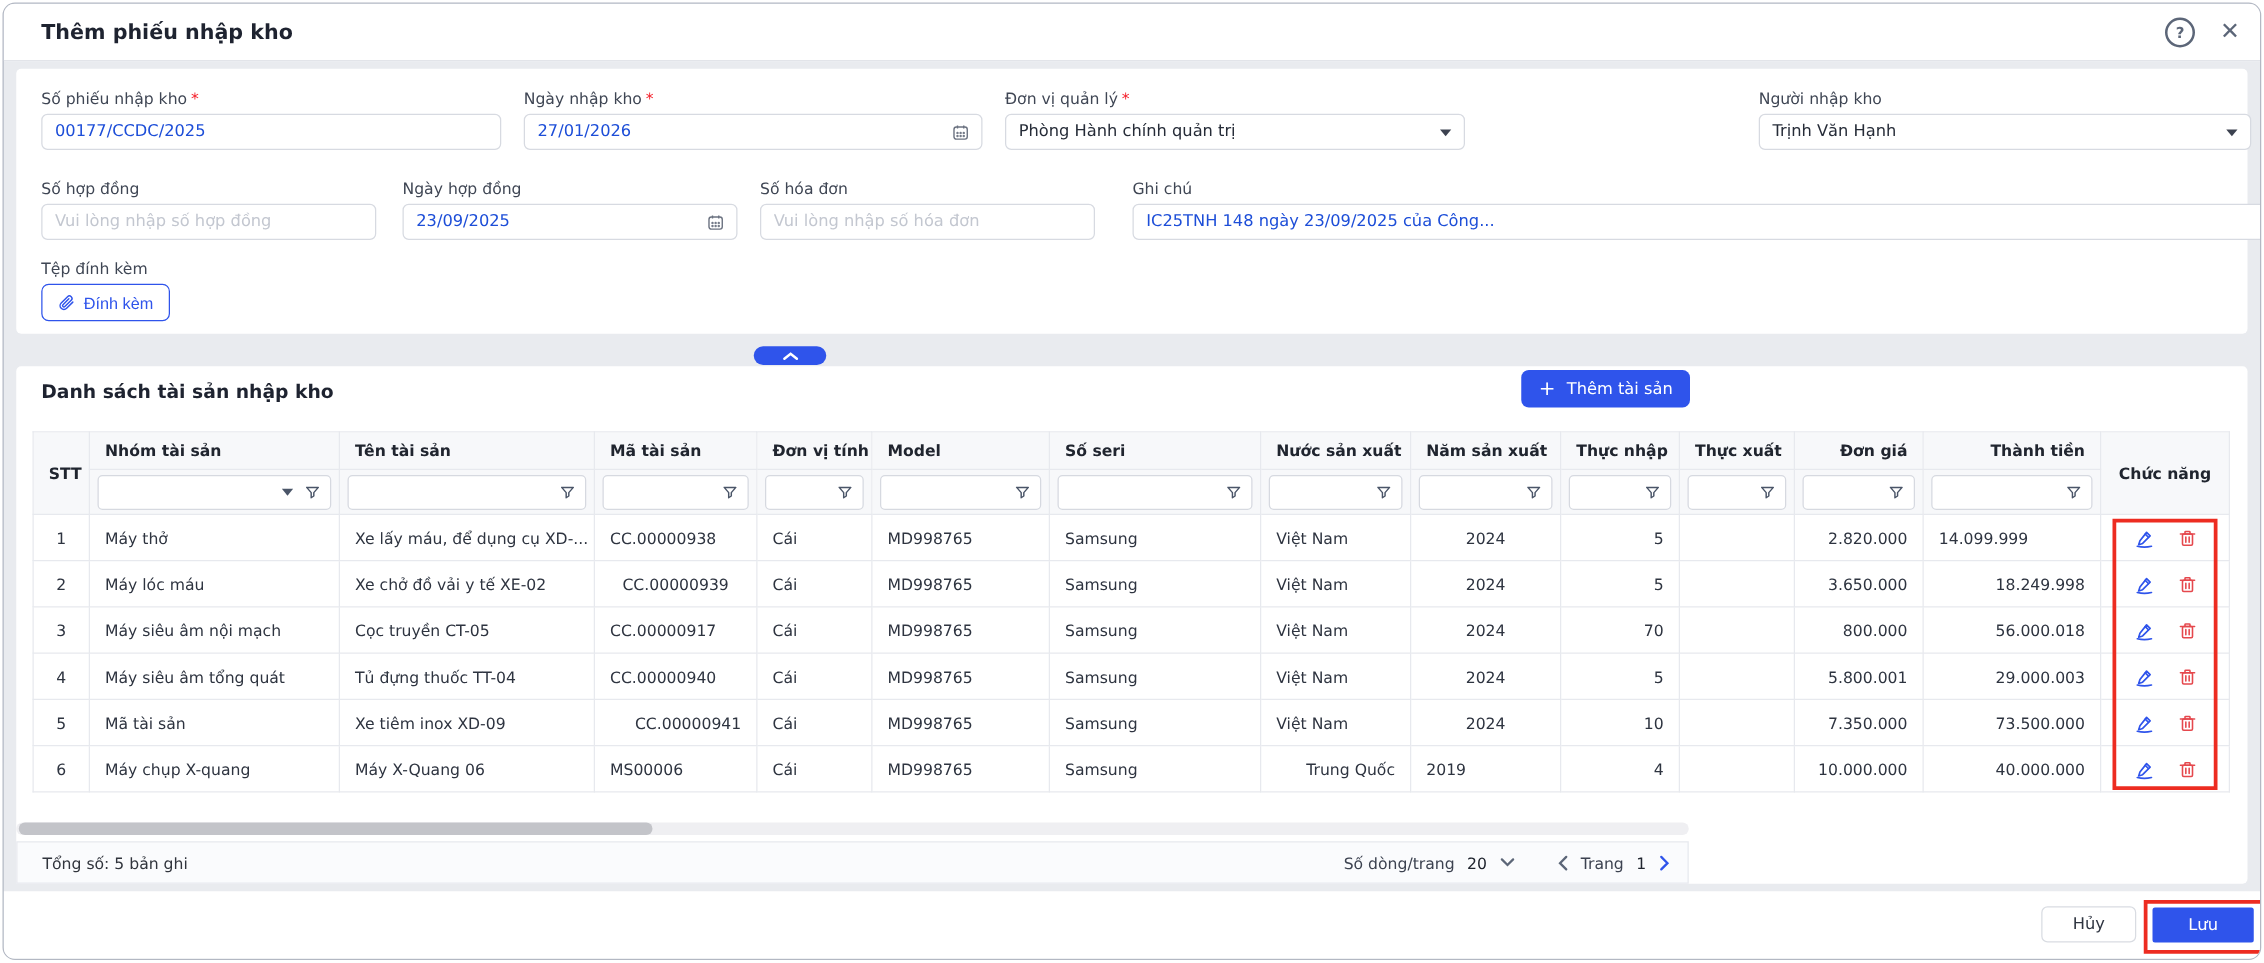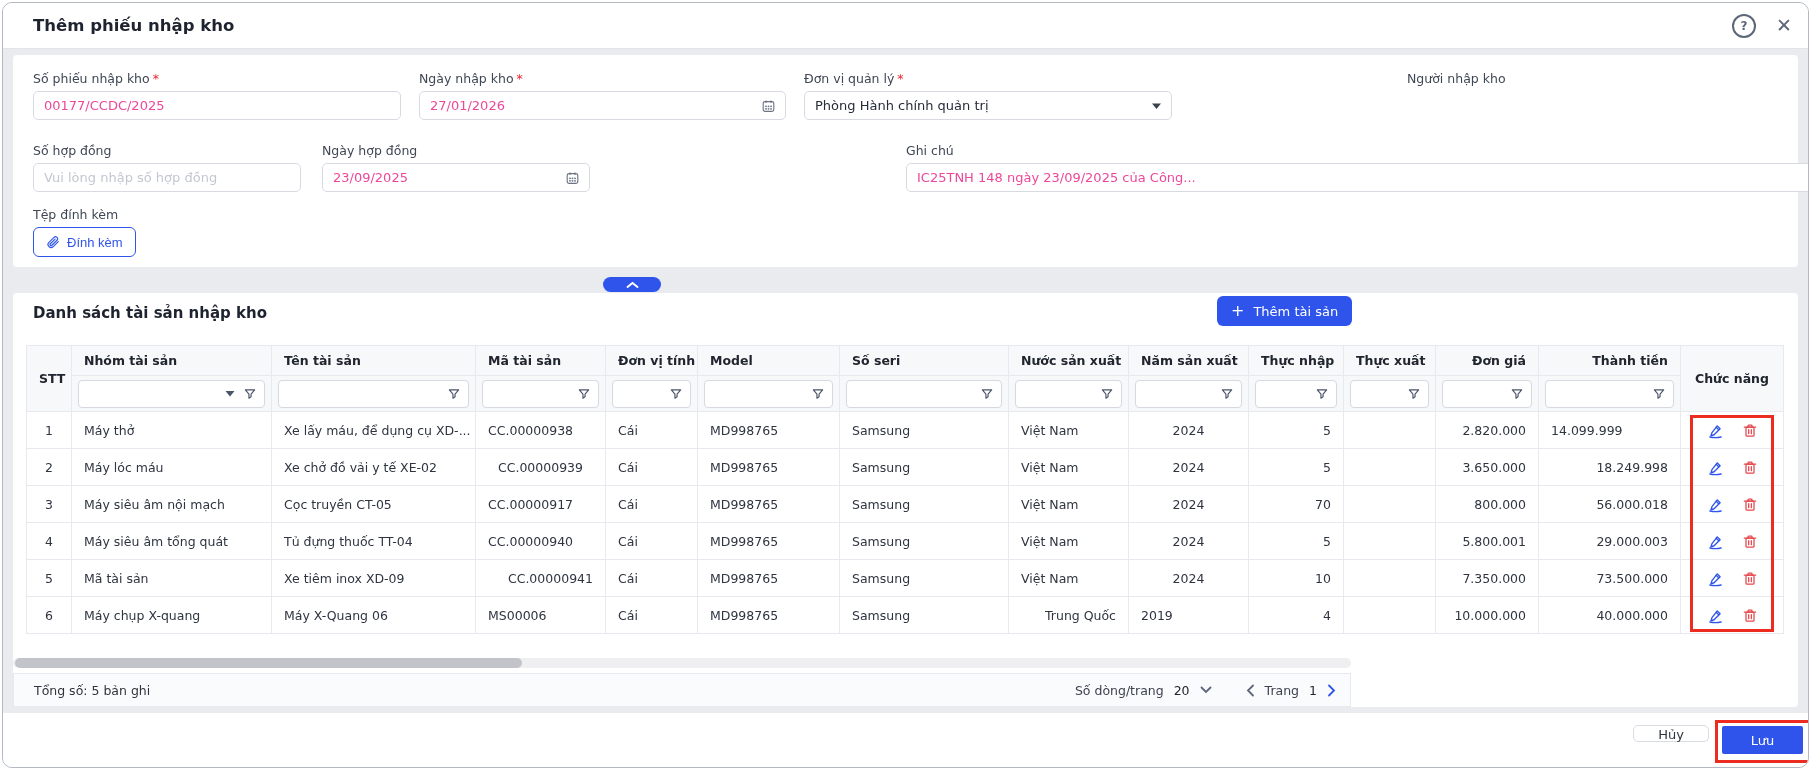--- a/index.html
+++ b/index.html
@@ -17,21 +17,21 @@
   .close-btn{color:#5c6678;font-size:19px;line-height:1;cursor:pointer;font-weight:400;}
 
   
   .form-card{position:absolute;left:10px;right:10px;top:52px;height:212px;background:#fff;border-radius:4px;}
   .fgroup{position:absolute;}
   .flabel{font-size:12.5px;color:#3f4654;margin-bottom:5px;white-space:nowrap;}
   .req{color:#f5222d;margin-left:3px;}
   .fctl{position:relative;height:29px;border:1px solid #d7dae1;border-radius:5px;box-sizing:border-box;background:#fff;
         display:flex;align-items:center;font-size:13px;color:#262c38;}
   .fctl input{border:none;outline:none;background:transparent;width:100%;height:100%;padding:0 10px;
-              font:inherit;color:#ec4899;box-sizing:border-box;}
+              font:inherit;color:#1d4ed8;box-sizing:border-box;}
   .fctl input::placeholder{color:#c3c7d0;}
   .fctl .seltext{padding:0 10px;flex:1;white-space:nowrap;overflow:hidden;}
   .fctl .rico{position:absolute;right:9px;top:50%;transform:translateY(-50%);display:flex;align-items:center;}
   .attach-btn{display:inline-flex;align-items:center;gap:7px;height:30px;padding:0 12px;border:1px solid #2f54eb;
               border-radius:6px;background:#fff;color:#2f54eb;font-size:13px;cursor:pointer;}
 
   
   .collapse-pill{position:absolute;left:600px;top:274px;width:58px;height:15px;background:#2f54eb;border-radius:8px;
                  display:flex;align-items:center;justify-content:center;z-index:10;cursor:pointer;}
 
@@ -63,21 +63,21 @@
   .tfooter{position:absolute;left:0;top:380px;width:1338px;height:34px;background:#fafbfd;border:1px solid #e7e9ee;
            box-sizing:border-box;display:flex;align-items:center;padding:0 14px 0 20px;font-size:12.5px;color:#30343c;}
   .tf-spacer{flex:1;}
   .pg{display:flex;align-items:center;gap:10px;color:#3c4250;}
   .pg .pgnum{color:#20252f;}
   .pg-gap{width:14px;}
   .pg-arrow{display:flex;align-items:center;cursor:pointer;}
 
   
   .bottom-bar{position:absolute;left:0;right:0;top:710px;bottom:0;background:#fff;}
-  .btn-cancel{position:absolute;left:1630px;top:12px;width:76px;height:17px;border:1px solid #d9dce2;border-radius:5px;
+  .btn-cancel{position:absolute;left:1630px;top:12px;width:76px;height:29px;border:1px solid #d9dce2;border-radius:5px;
               background:#fff;color:#2e3440;font-size:13px;cursor:pointer;font-family:inherit;}
   .btn-save{position:absolute;left:1719px;top:13px;width:81px;height:28px;border:none;border-radius:2px;
             background:#2f54eb;color:#fff;font-size:13px;cursor:pointer;font-family:inherit;}
 
   
   .anno{position:absolute;border:3px solid #ed2c21;z-index:50;pointer-events:none;}
   .anno-actions{left:1687px;top:412px;width:78px;height:211px;}
   .anno-save{left:1712px;top:717px;width:94px;height:37px;}
 </style>
 </head>
@@ -128,20 +128,28 @@
           <span class="rico">
             <svg width="11" height="8" viewBox="0 0 11 8">
                 <path d="M1 1.5h9L5.5 7z" fill="#3c4250"></path>
               </svg>
           </span>
         </div>
       </div>
 
       <div class="fgroup" style="left:1394px;top:16px;width:394px;">
         <div class="flabel"><span>Người nhập kho</span></div>
+        <div class="fctl">
+          <span class="seltext">Trịnh Văn Hạnh</span>
+          <span class="rico">
+            <svg width="11" height="8" viewBox="0 0 11 8">
+                <path d="M1 1.5h9L5.5 7z" fill="#3c4250"></path>
+              </svg>
+          </span>
+        </div>
       </div>
 
       <div class="fgroup" style="left:20px;top:88px;width:268px;">
         <div class="flabel"><span>Số hợp đồng</span></div>
         <div class="fctl">
             <input placeholder="Vui lòng nhập số hợp đồng" style="">
           </div>
       </div>
 
       <div class="fgroup" style="left:309px;top:88px;width:268px;">
@@ -156,20 +164,26 @@
                 <circle cx="12" cy="12.5" r="0.6" fill="#6b7280"></circle>
                 <circle cx="16" cy="12.5" r="0.6" fill="#6b7280"></circle>
                 <circle cx="8" cy="16.5" r="0.6" fill="#6b7280"></circle>
                 <circle cx="12" cy="16.5" r="0.6" fill="#6b7280"></circle>
                 <circle cx="16" cy="16.5" r="0.6" fill="#6b7280"></circle>
               </svg>
           </span>
           </div>
       </div>
 
+      <div class="fgroup" style="left:595px;top:88px;width:268px;">
+        <div class="flabel"><span>Số hóa đơn</span></div>
+        <div class="fctl">
+            <input placeholder="Vui lòng nhập số hóa đơn" style="">
+          </div>
+      </div>
 
       <div class="fgroup" style="left:879px;top:88px;width:908px;margin-left:14px;">
         <div class="flabel"><span>Ghi chú</span></div>
         <div class="fctl">
             <input value="IC25TNH 148 ngày 23/09/2025 của Công..." style="">
           </div>
       </div>
 
       <div class="fgroup" style="left:20px;top:152px;">
         <div class="flabel"><span>Tệp đính kèm</span></div>

